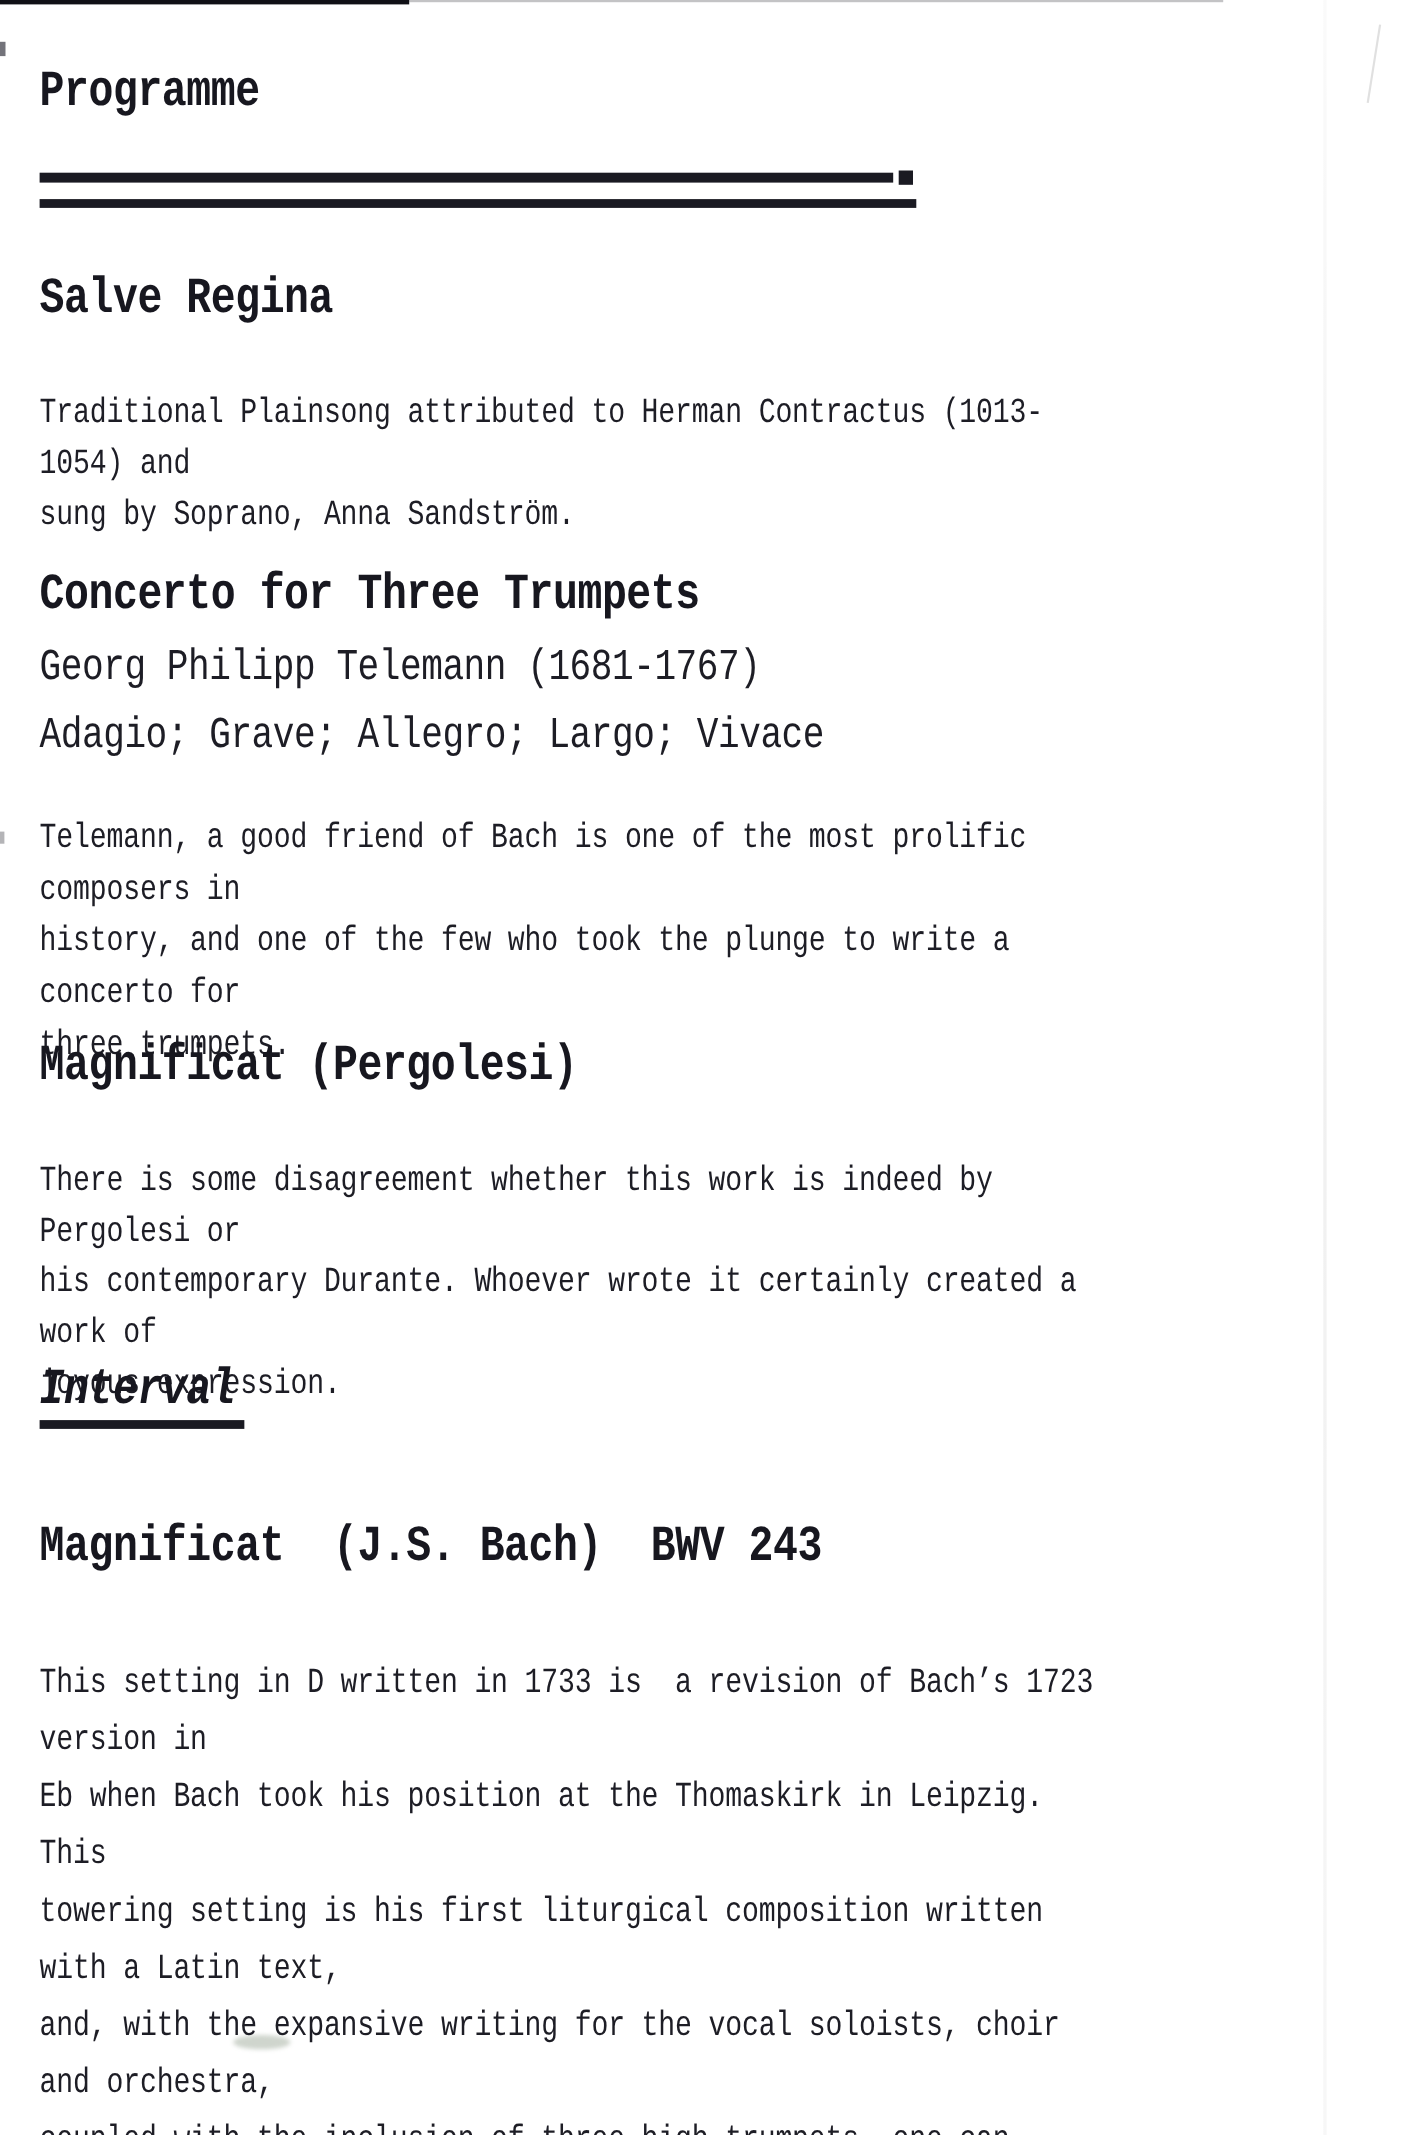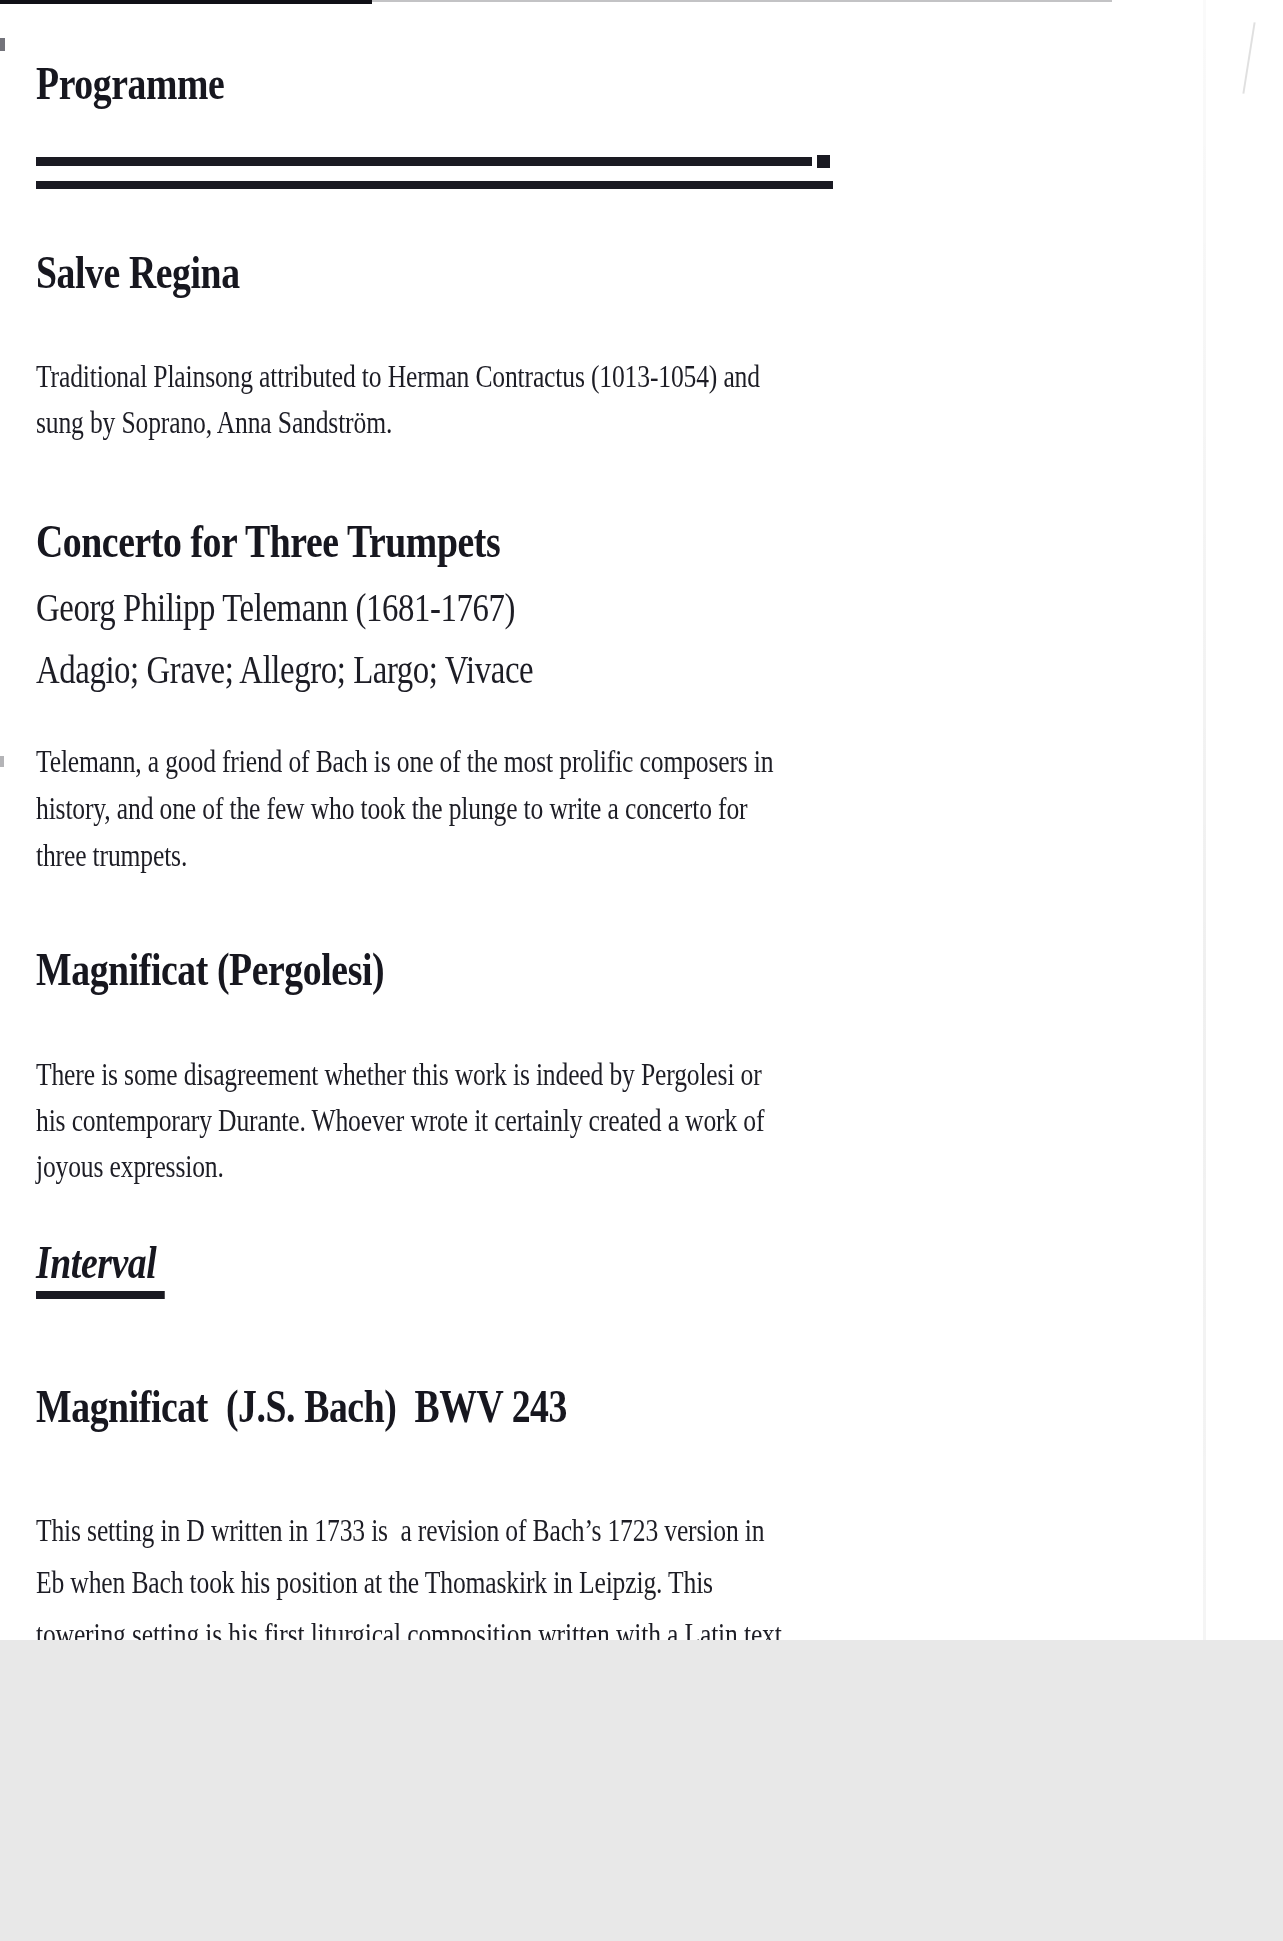--- a/index.html
+++ b/index.html
@@ -1,21 +1,21 @@
 <!DOCTYPE html>
 <html><head>
 <meta charset="utf-8">
 <style>
   html,body{margin:0;padding:0;background:#e8e8e8;}
   .page{
     position:relative;
-    width:1283px;height:1640px;
+    width:1283px;height:1941px;
     background:#ffffff;
     overflow:hidden;
-    font-family:Liberation Serif, serif;
+    font-family:Liberation Mono, monospace;
     color:#1c1c24;
   }
   .abs{position:absolute;left:36px;}
   .condense{transform:scaleX(0.82);transform-origin:0 0;}
   .condense-b{transform:scaleX(0.80);transform-origin:0 0;}
   .h1{
     font-size:46px;font-weight:bold;letter-spacing:-0.5px;
     line-height:53px;white-space:pre-wrap;color:#17171f;
   }
   .subline{

